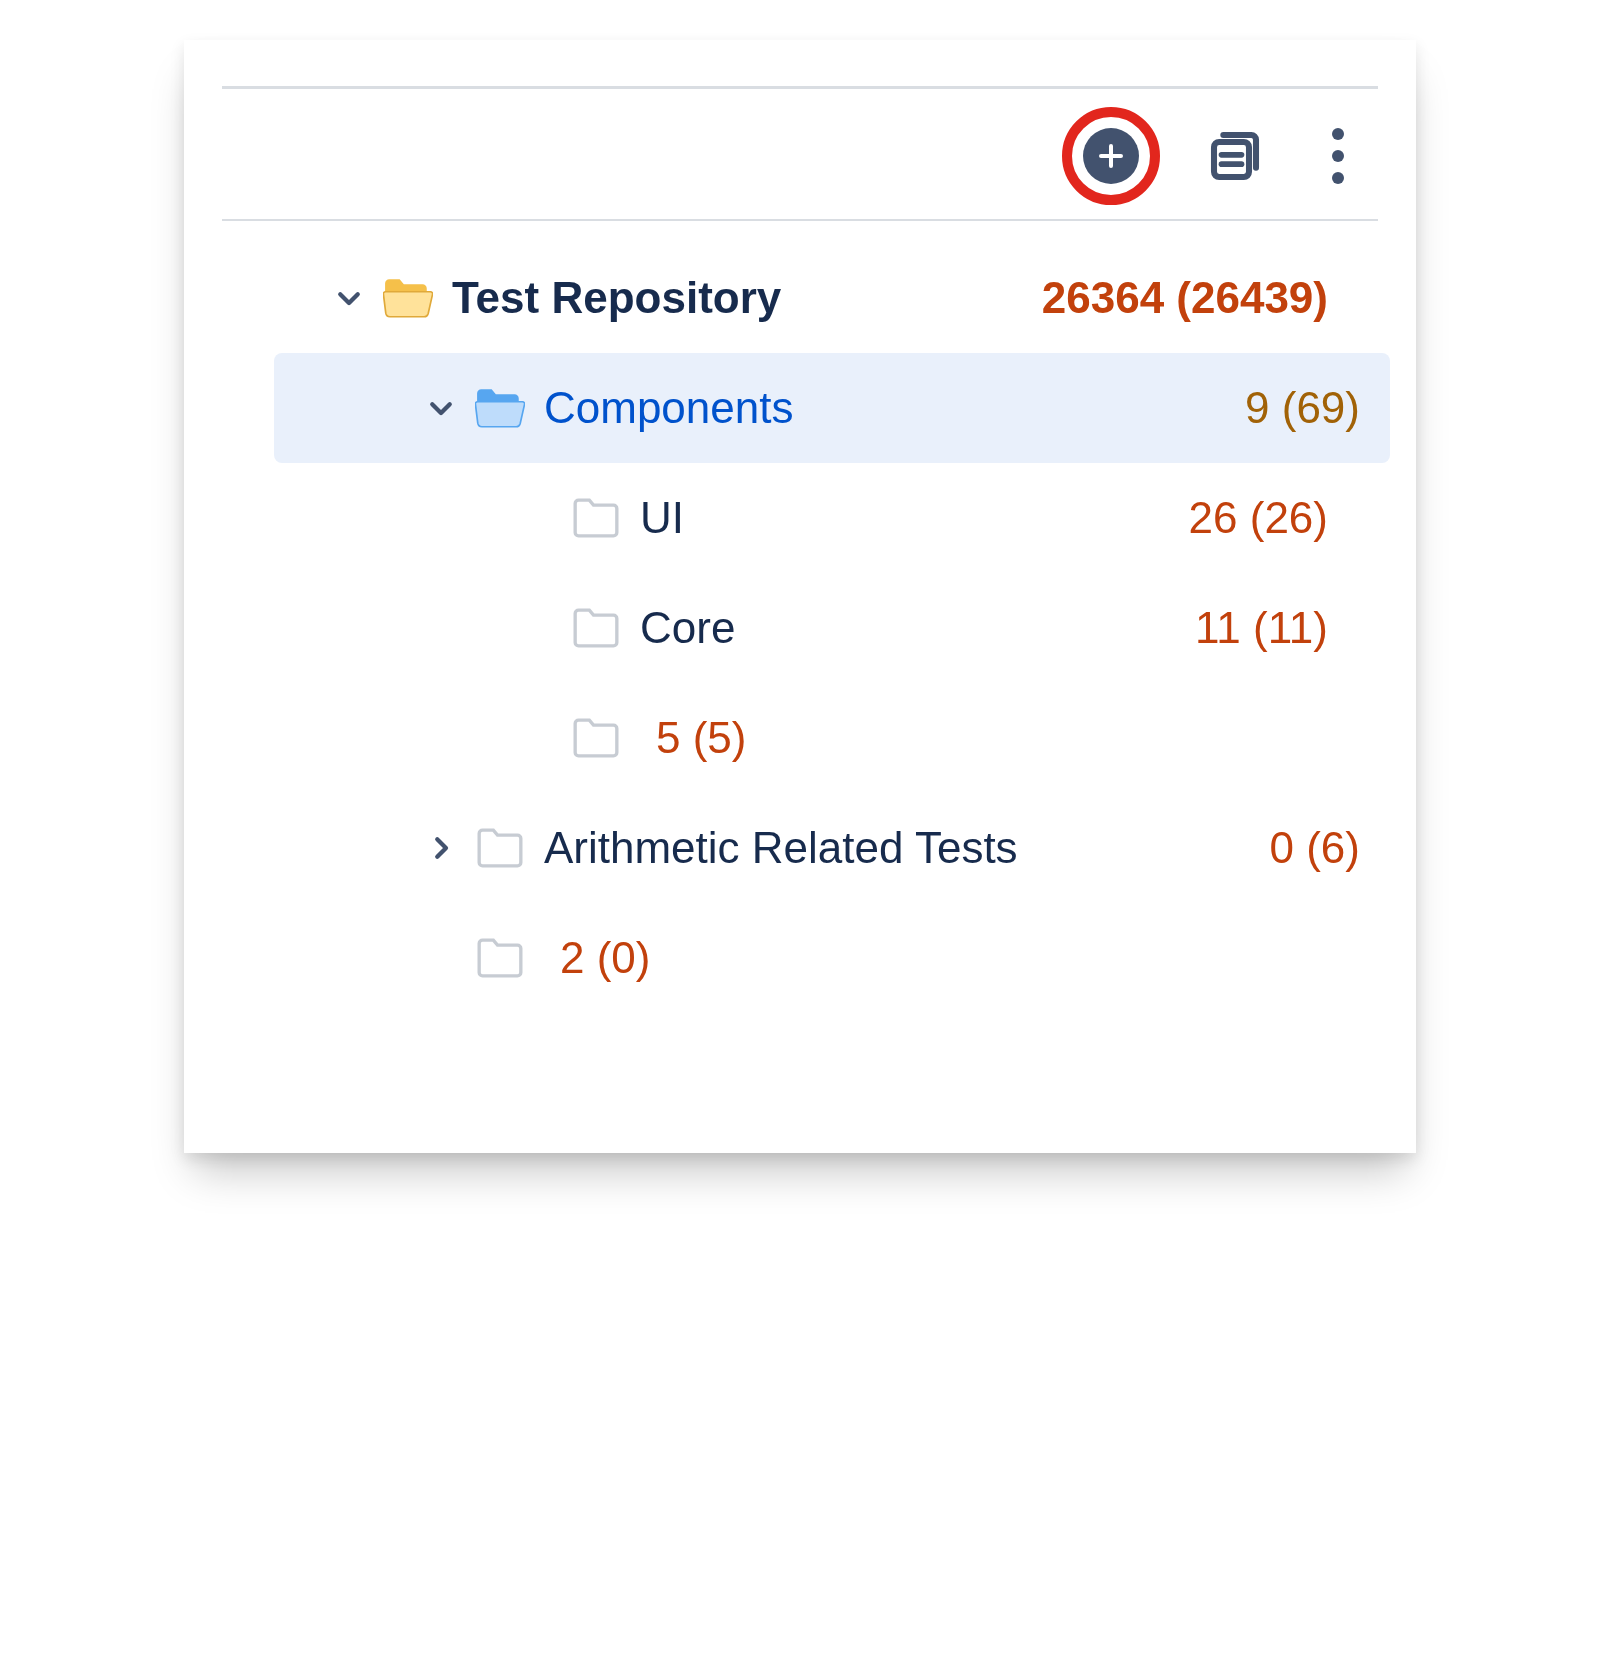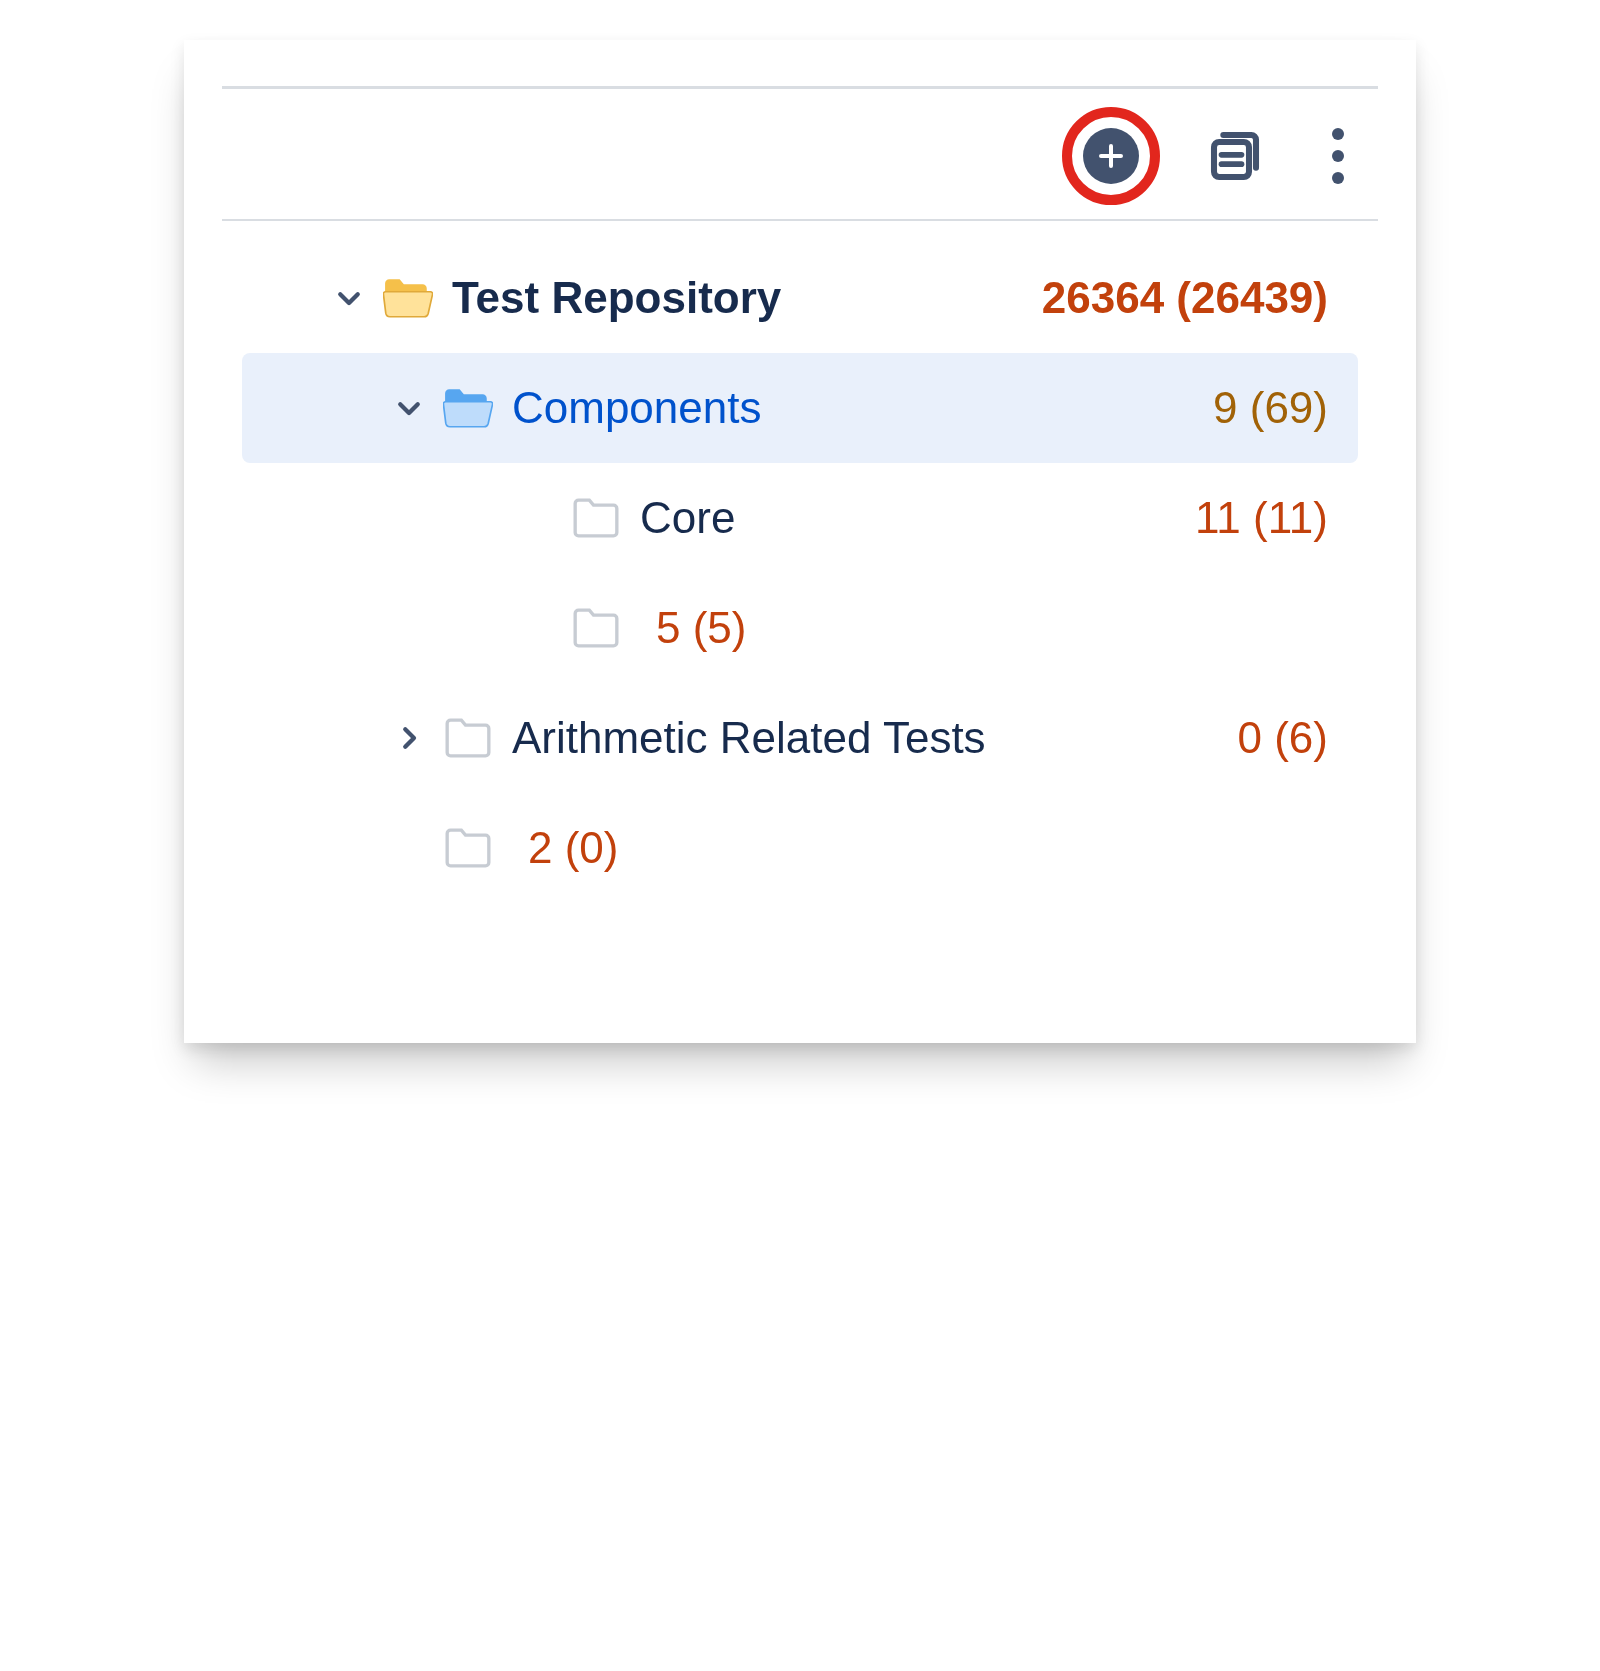--- a/index.html
+++ b/index.html
@@ -104,21 +104,21 @@
     overflow: hidden;
     cursor: pointer;
   }
   .count {
     color: #c2410c;
     font-size: 44px;
     white-space: nowrap;
     padding-left: 16px;
   }
   .indent-0 { padding-left: 78px; }
-  .indent-1 { padding-left: 138px; }
+  .indent-1 { padding-left: 138px; margin-left: 32px; }
   .indent-2 { padding-left: 266px; }
 </style>
 </head>
 <body>
 
 <div class="panel">
 
   <div class="top-rule"></div>
 
   <div class="toolbar">
@@ -174,20 +174,30 @@
       <div class="fico">
         <svg viewBox="0 0 24 20">
           <path d="M1 3a2 2 0 0 1 2-2h5l2 2.4h9a2 2 0 0 1 2 2V7H1z" fill="#57a6f0"></path>
           <path d="M2.6 7h20.2a1 1 0 0 1 .97 1.24l-2.1 9.3A2 2 0 0 1 19.7 19H3.3a2 2 0 0 1-1.97-1.7L.2 8.2A1 1 0 0 1 1.2 7z" fill="#bedcfb" stroke="#57a6f0" stroke-width="0.8"></path>
         </svg>
       </div>
       <div class="label">Components</div>
       <div class="count">9 (69)</div>
     </div>
 
+    <div class="row indent-2">
+      <div class="chev empty"></div>
+      <div class="fico">
+        <svg viewBox="0 0 24 20">
+          <path d="M2 3a1.6 1.6 0 0 1 1.6-1.6h5.2l2 2.4h9.6A1.6 1.6 0 0 1 22 5.4V17a1.6 1.6 0 0 1-1.6 1.6H3.6A1.6 1.6 0 0 1 2 17z" fill="#ffffff" stroke="#c7ccd3" stroke-width="1.6"></path>
+        </svg>
+      </div>
+      <div class="label">UI</div>
+      <div class="count">26 (26)</div>
+    </div>
 
     <div class="row indent-2">
       <div class="chev empty"></div>
       <div class="fico">
         <svg viewBox="0 0 24 20">
           <path d="M2 3a1.6 1.6 0 0 1 1.6-1.6h5.2l2 2.4h9.6A1.6 1.6 0 0 1 22 5.4V17a1.6 1.6 0 0 1-1.6 1.6H3.6A1.6 1.6 0 0 1 2 17z" fill="#ffffff" stroke="#c7ccd3" stroke-width="1.6"></path>
         </svg>
       </div>
       <div class="label">Core</div>
       <div class="count">11 (11)</div>

